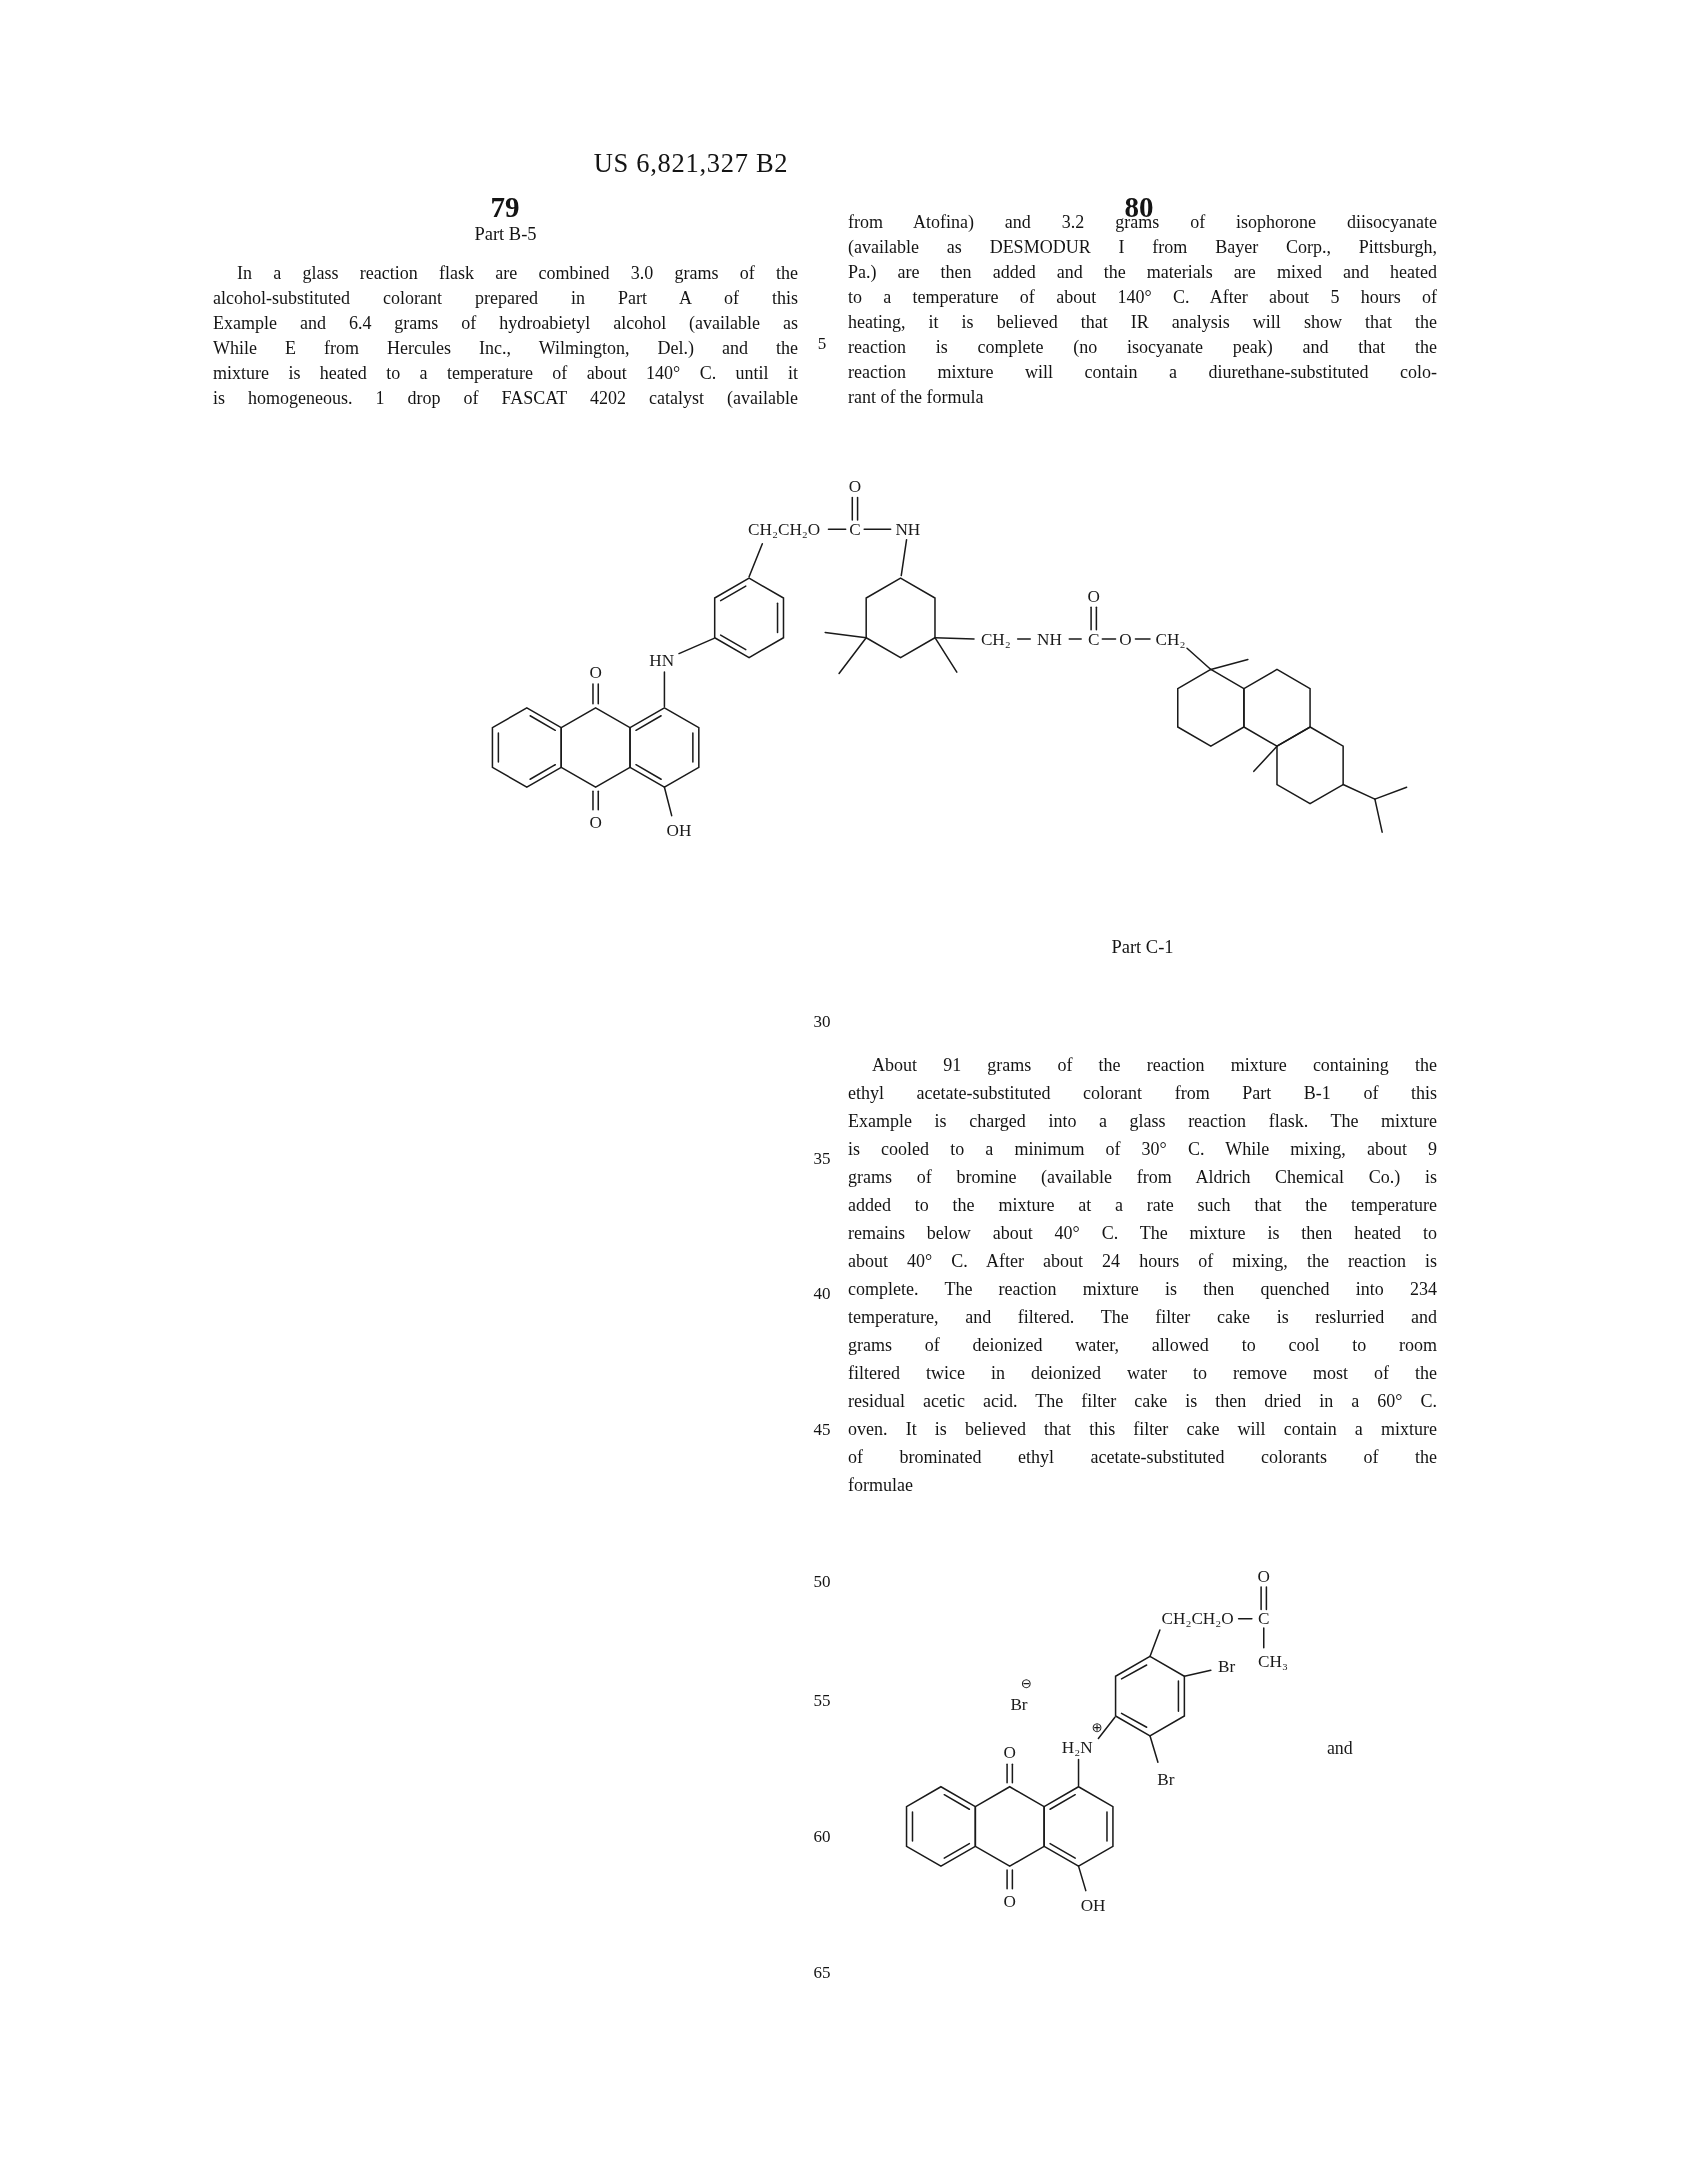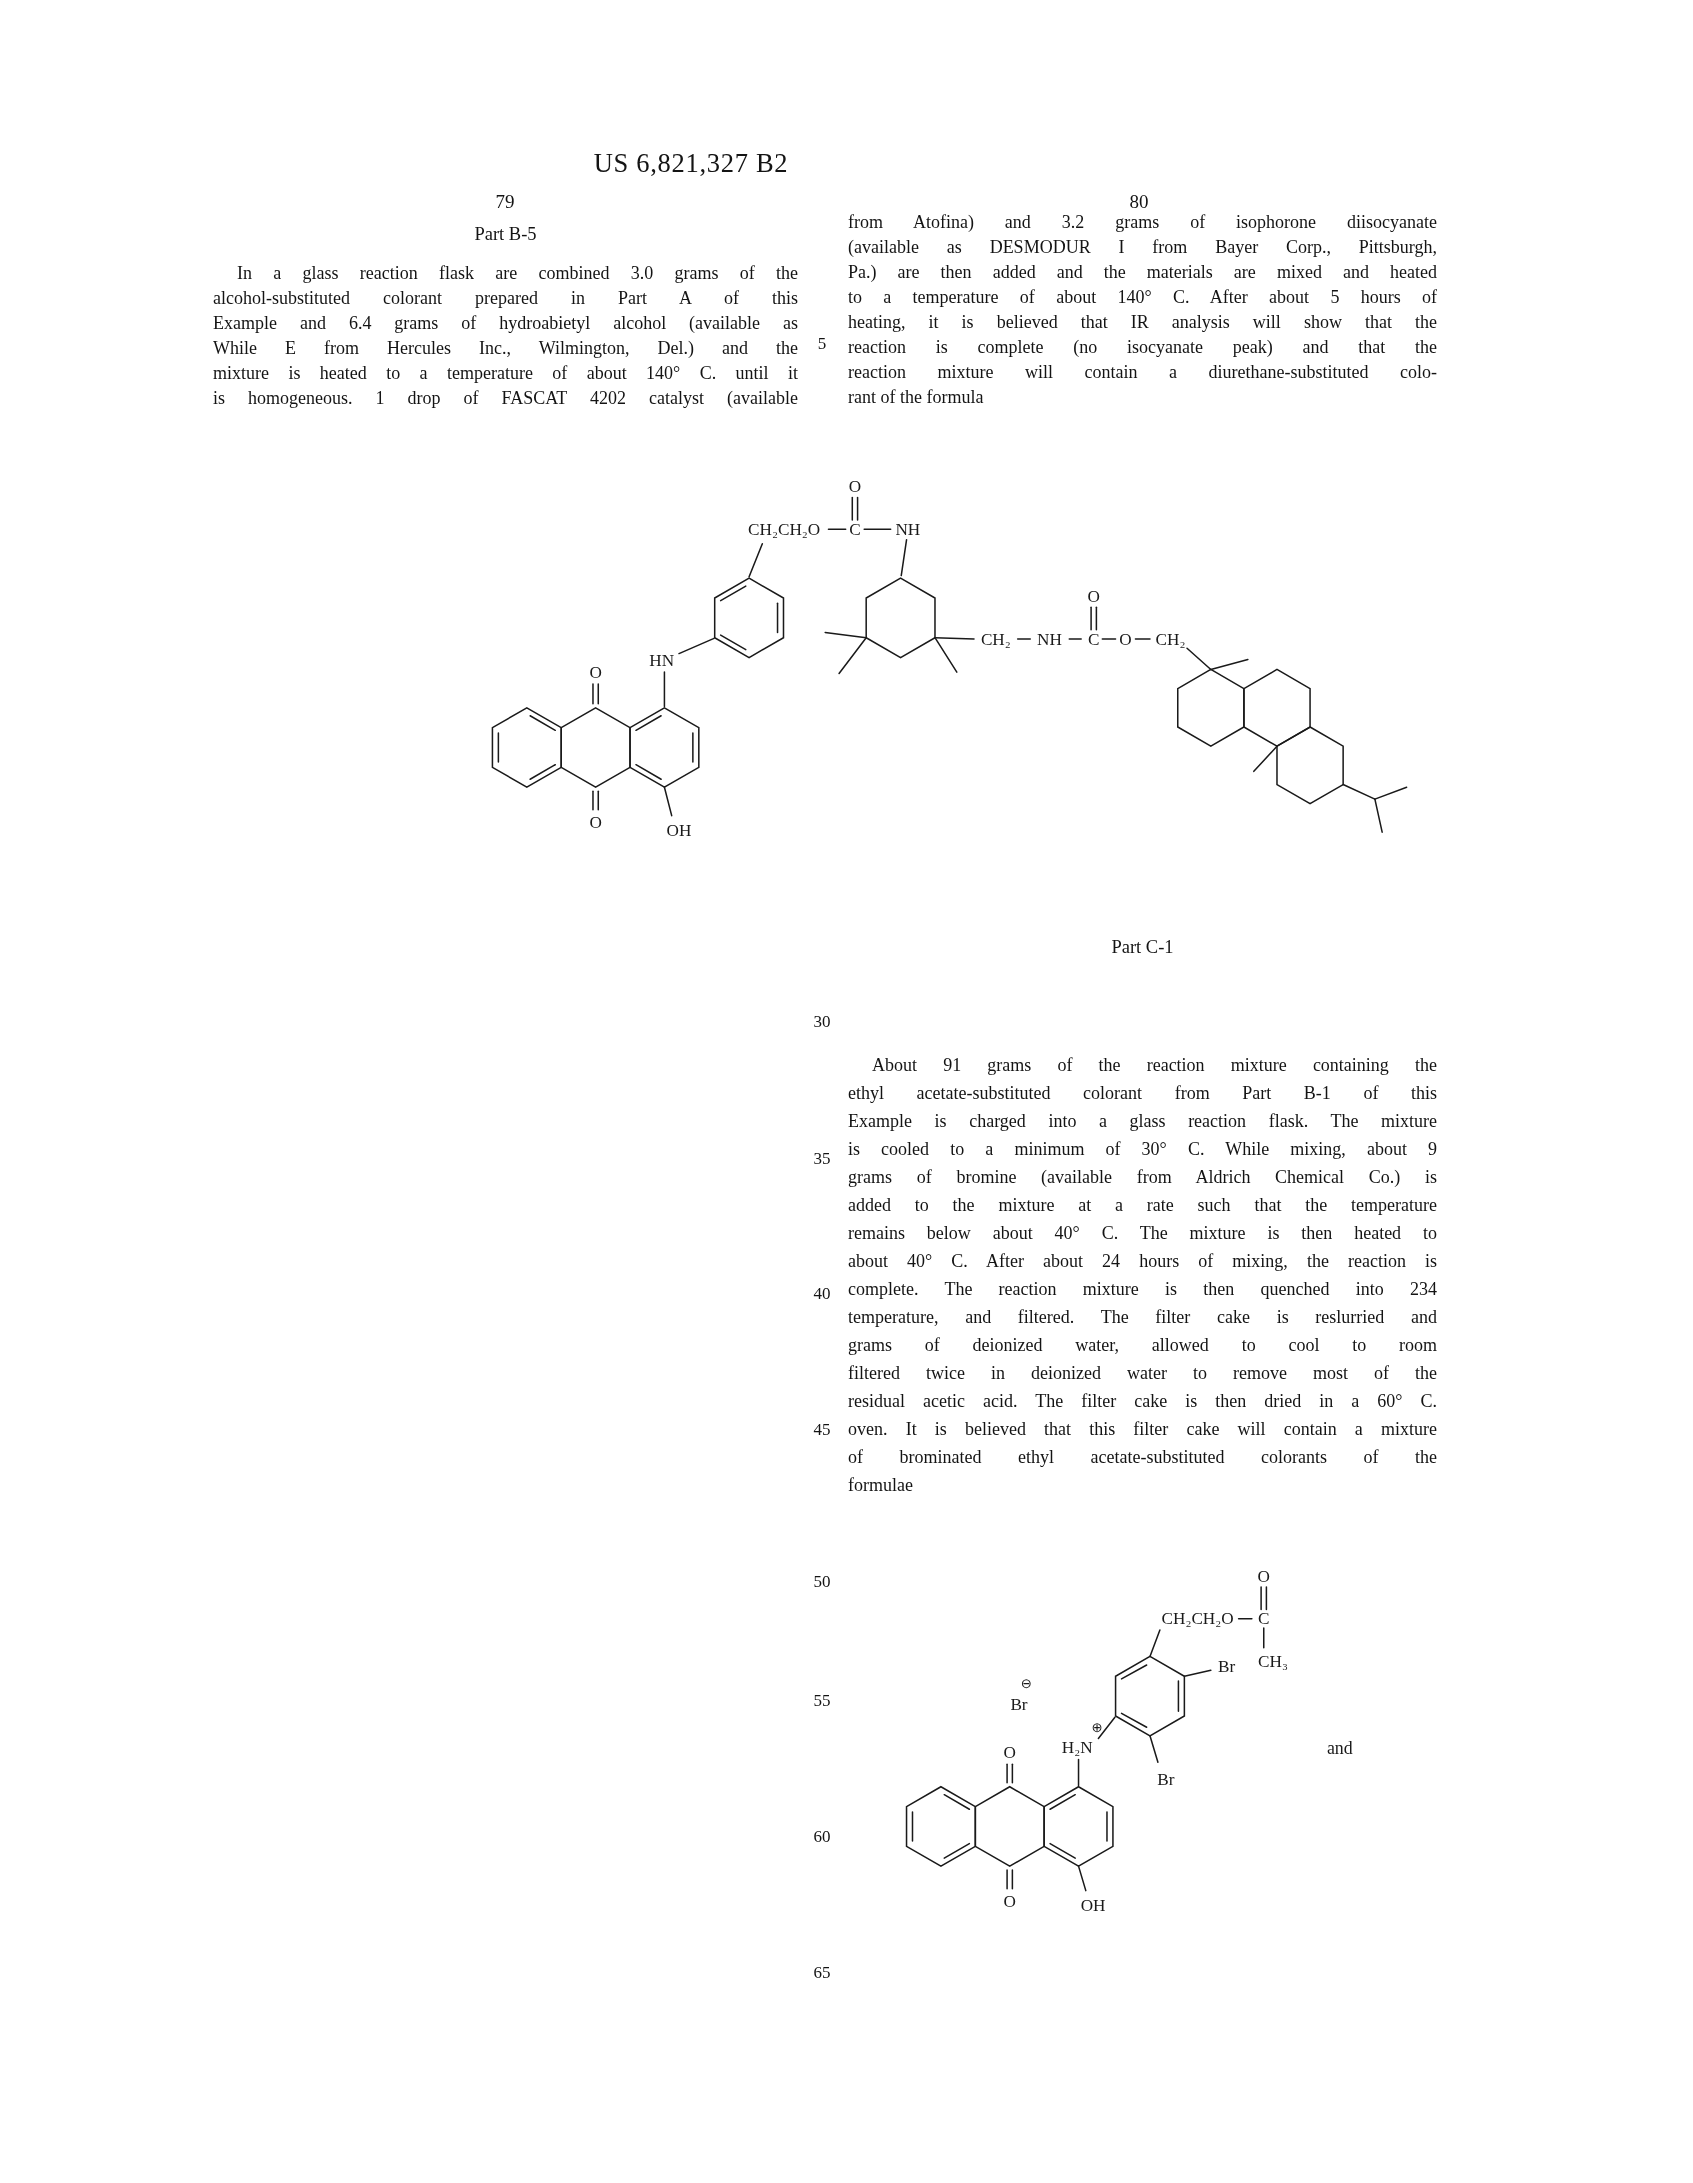--- a/index.html
+++ b/index.html
@@ -5,21 +5,21 @@
   * { margin:0; padding:0; box-sizing:border-box; }
   html,body { background:#ffffff; }
   body {
     width:1694px; height:2183px; position:relative;
     font-family:"Liberation Serif","DejaVu Serif",serif;
     color:#141414;
   }
   .abs { position:absolute; }
   .center { text-align:center; }
   .patent-header { font-size:26.5px; letter-spacing:0.7px; }
-  .pagenum { font-size:19px; font-weight:normal;text-align:center; }
+  .pagenum { font-size:29px; font-weight:bold;text-align:center; }
   .section-title { font-size:18.5px; }
   .para { font-size:18px; }
   .tline { text-align:justify; text-align-last:justify; white-space:nowrap; overflow:visible; }
   .lh38 .tline { line-height:25px; height:25px; }
   .lh42 .tline { line-height:28px; height:28px; }
   .para:not(.justify-all) .tline:last-child { text-align-last:left; }
   .indent-first .tline:first-child { text-indent:24px; }
   .marginnum { font-size:17px; width:30px; text-align:center; }
   svg.chem { position:absolute; left:0; top:0; }
   svg.chem line, svg.chem polygon, svg.chem polyline {

